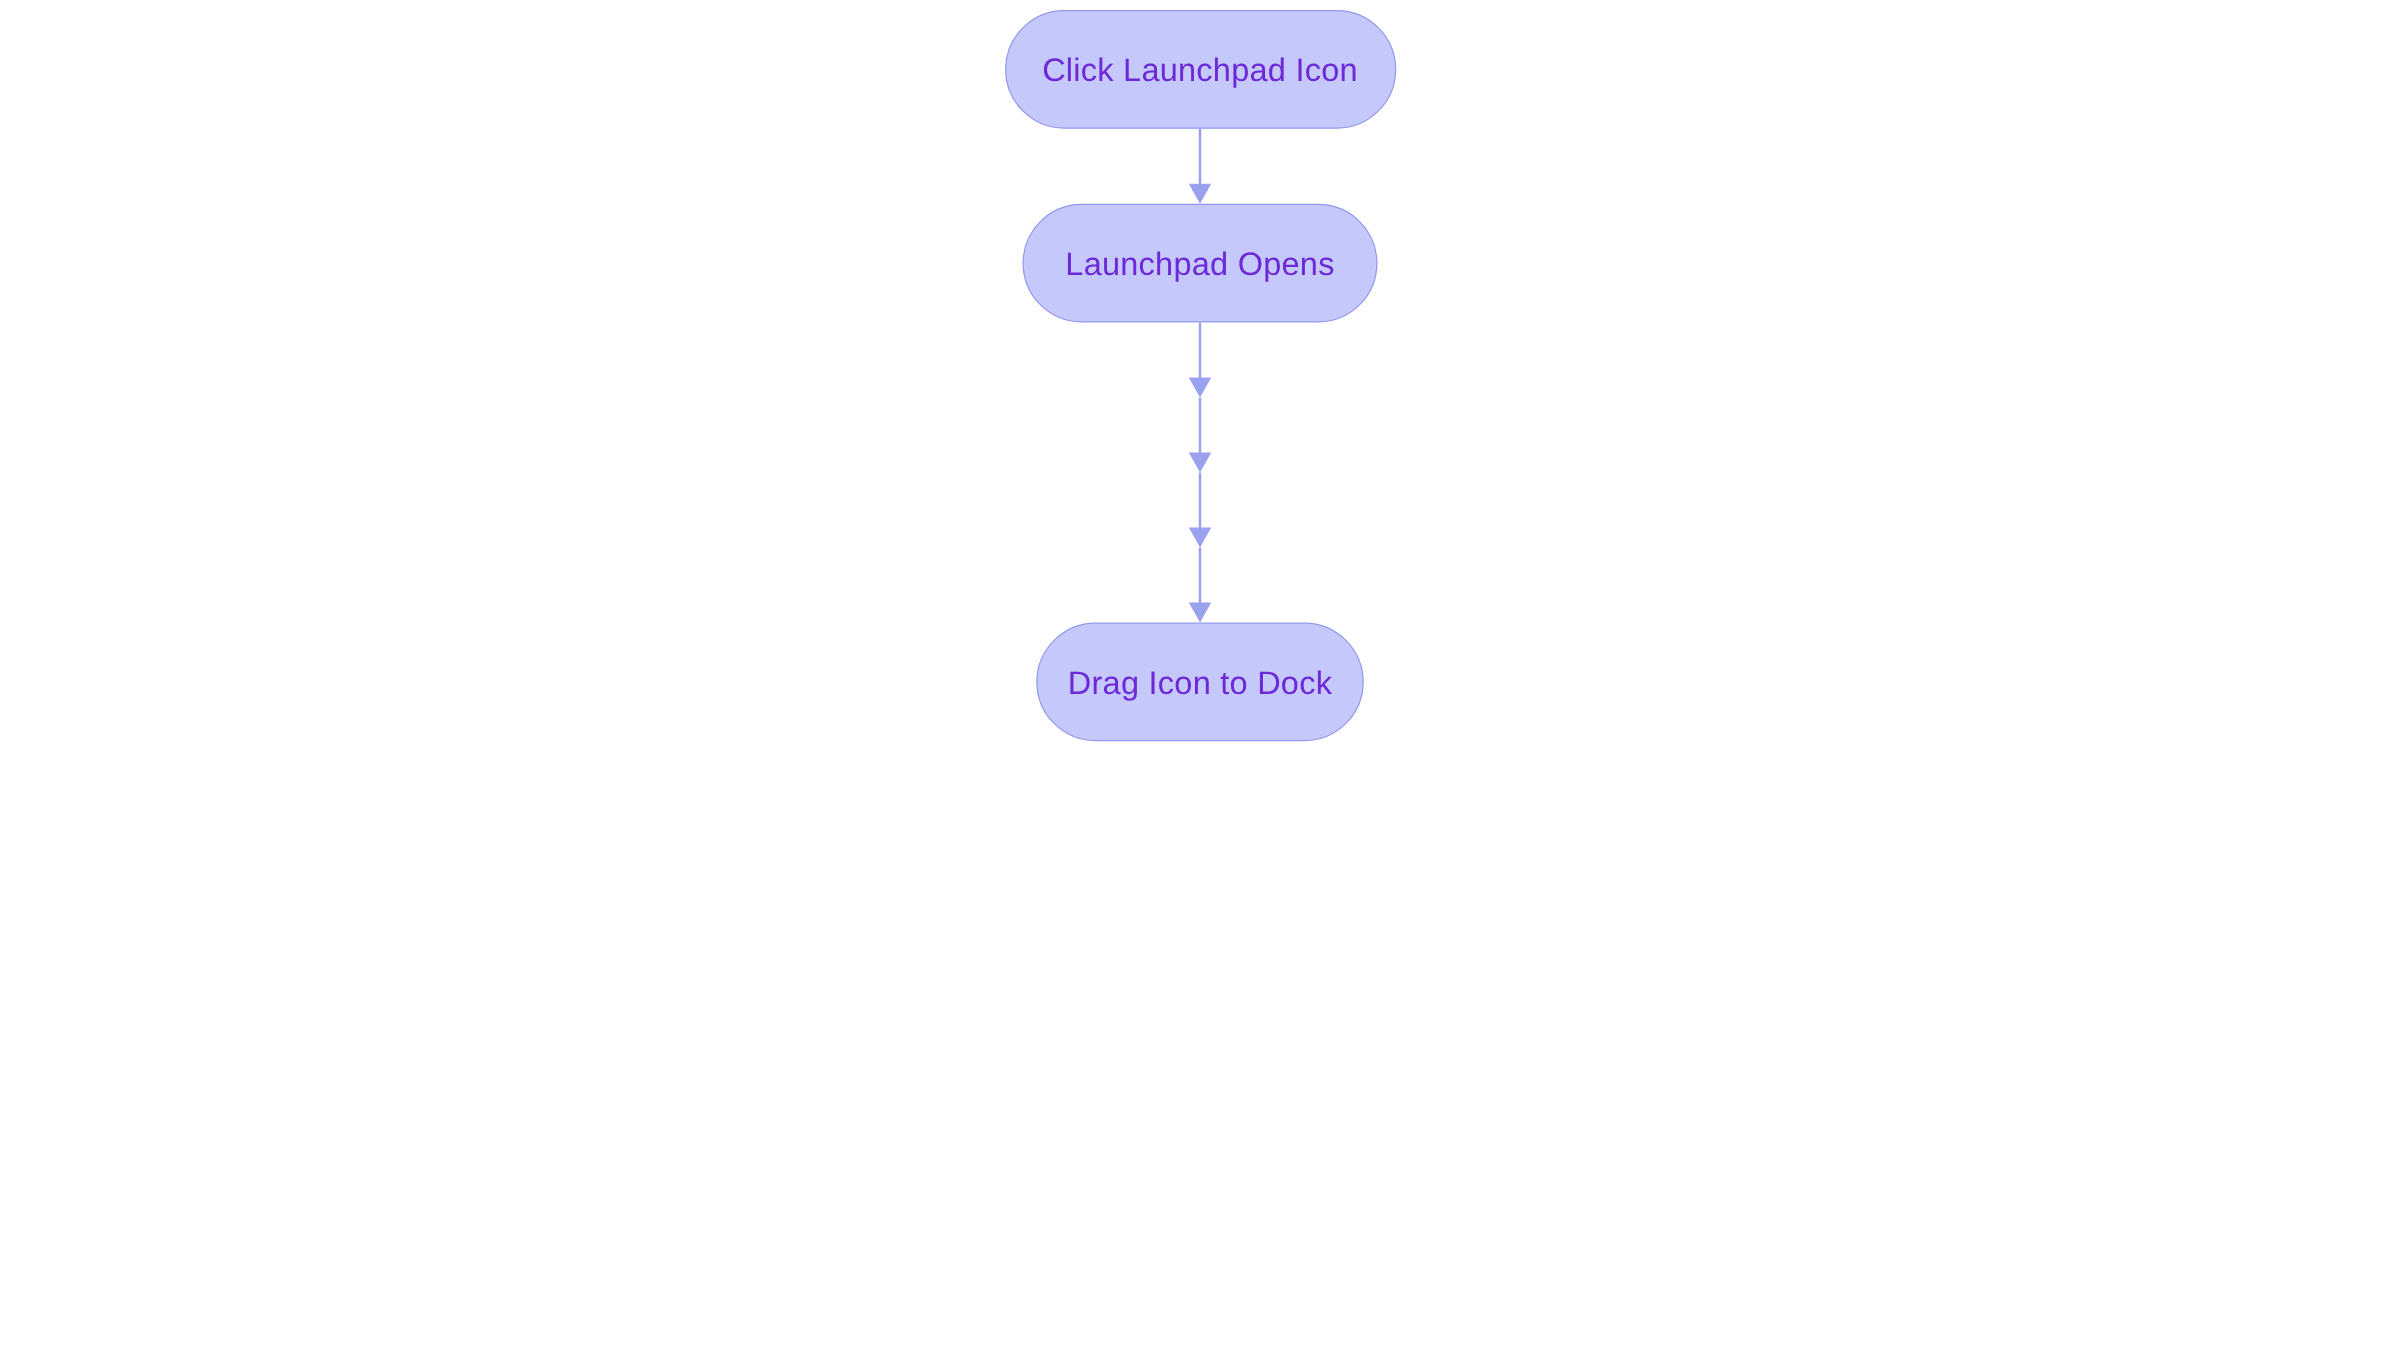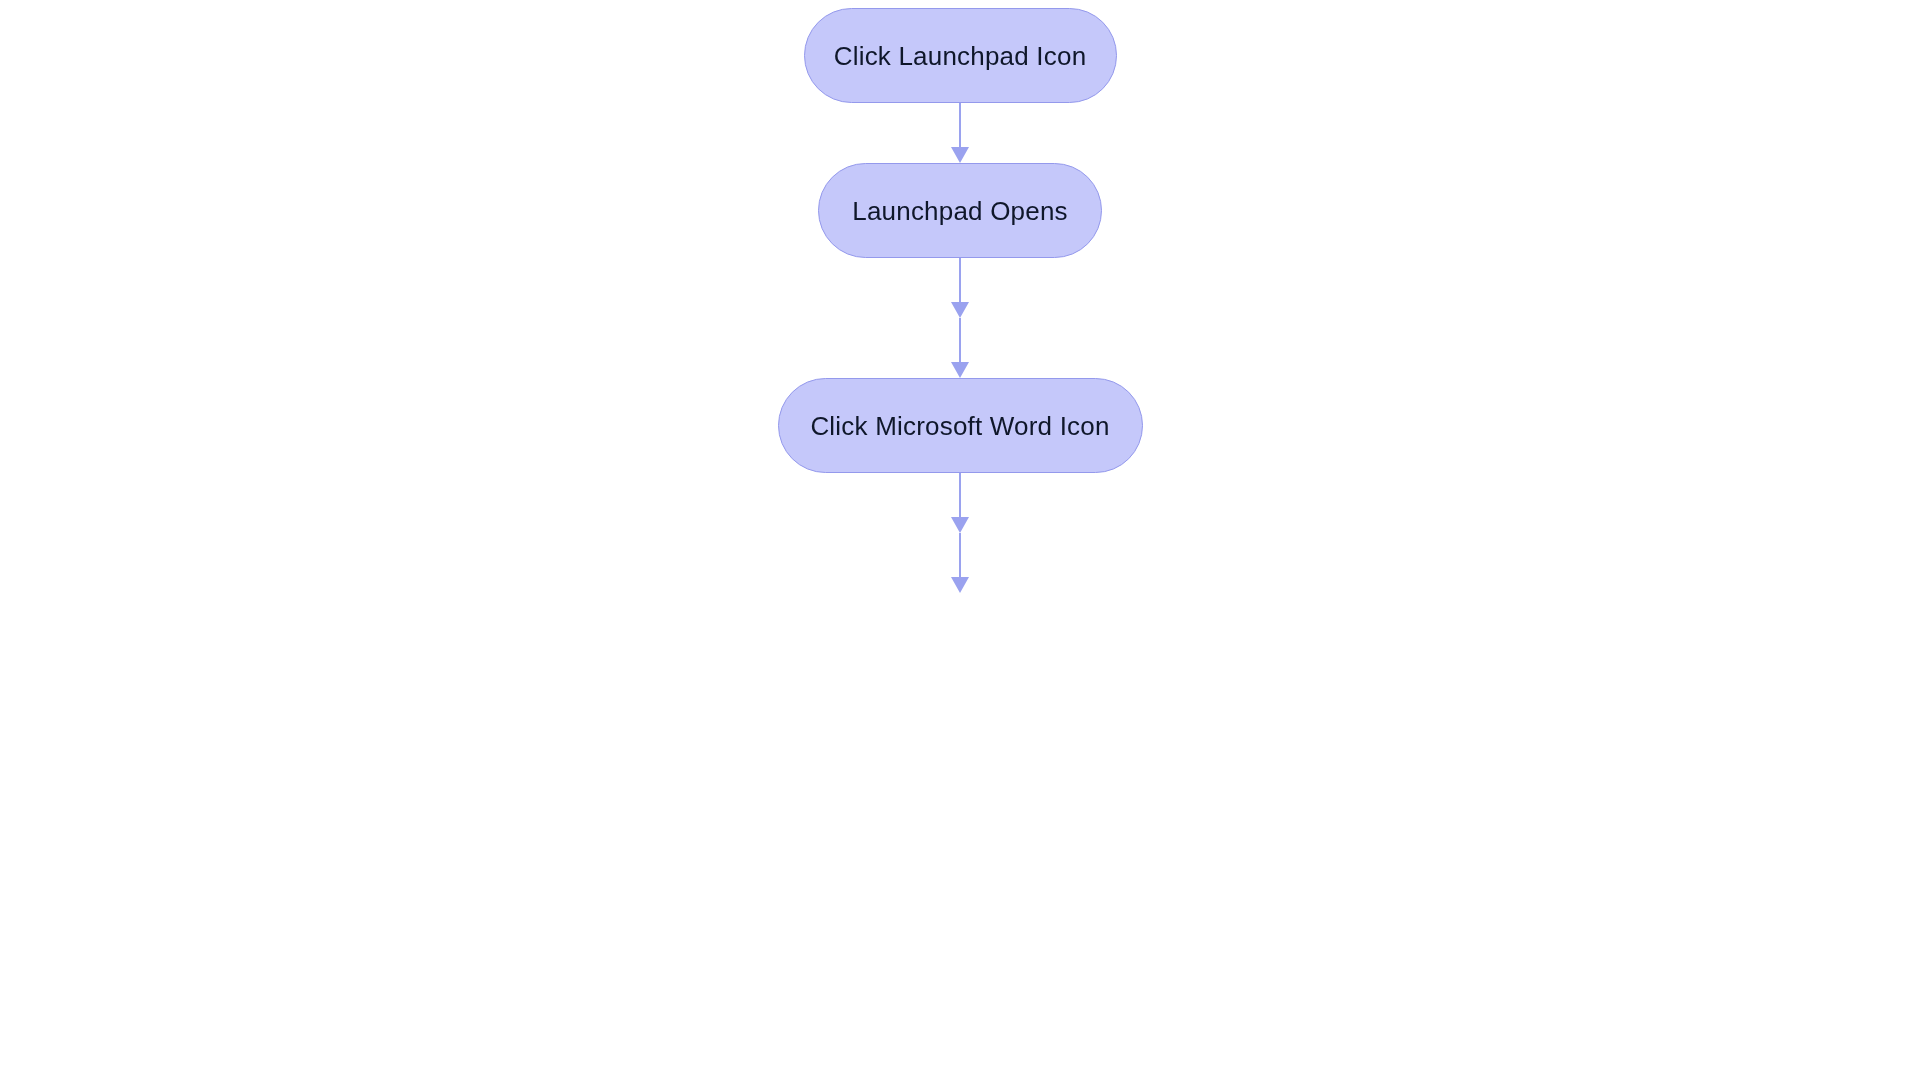--- a/index.html
+++ b/index.html
@@ -46,21 +46,21 @@
     border: 1.6px solid #9499ec;
     border-radius: 48px;
     padding: 0 34px;
     white-space: nowrap;
   }
 
   .flow-node .node-label {
     font-family: "Liberation Sans", "DejaVu Sans", sans-serif;
     font-size: 26px;
     line-height: 1;
-    color: #0f172a;
+    color: #6d28d9;
     letter-spacing: 0.2px;
   }
 
   
   .flow-connector {
     position: relative;
     width: 20px;
     height: 60px;
     display: flex;
     flex-direction: column;
@@ -111,30 +111,30 @@
       <div class="conn-line"></div>
       <div class="conn-arrow"></div>
     </div>
 
 
     <div class="flow-connector">
       <div class="conn-line"></div>
       <div class="conn-arrow"></div>
     </div>
 
-    <div class="flow-node n4">
-      <span class="node-label">Click Microsoft Word Icon</span>
-    </div>
 
     <div class="flow-connector">
       <div class="conn-line"></div>
       <div class="conn-arrow"></div>
     </div>
 
 
     <div class="flow-connector">
       <div class="conn-line"></div>
       <div class="conn-arrow"></div>
     </div>
 
+    <div class="flow-node n6">
+      <span class="node-label">Drag Icon to Dock</span>
+    </div>
 
   </div>
 </div>
 
 </body></html>

